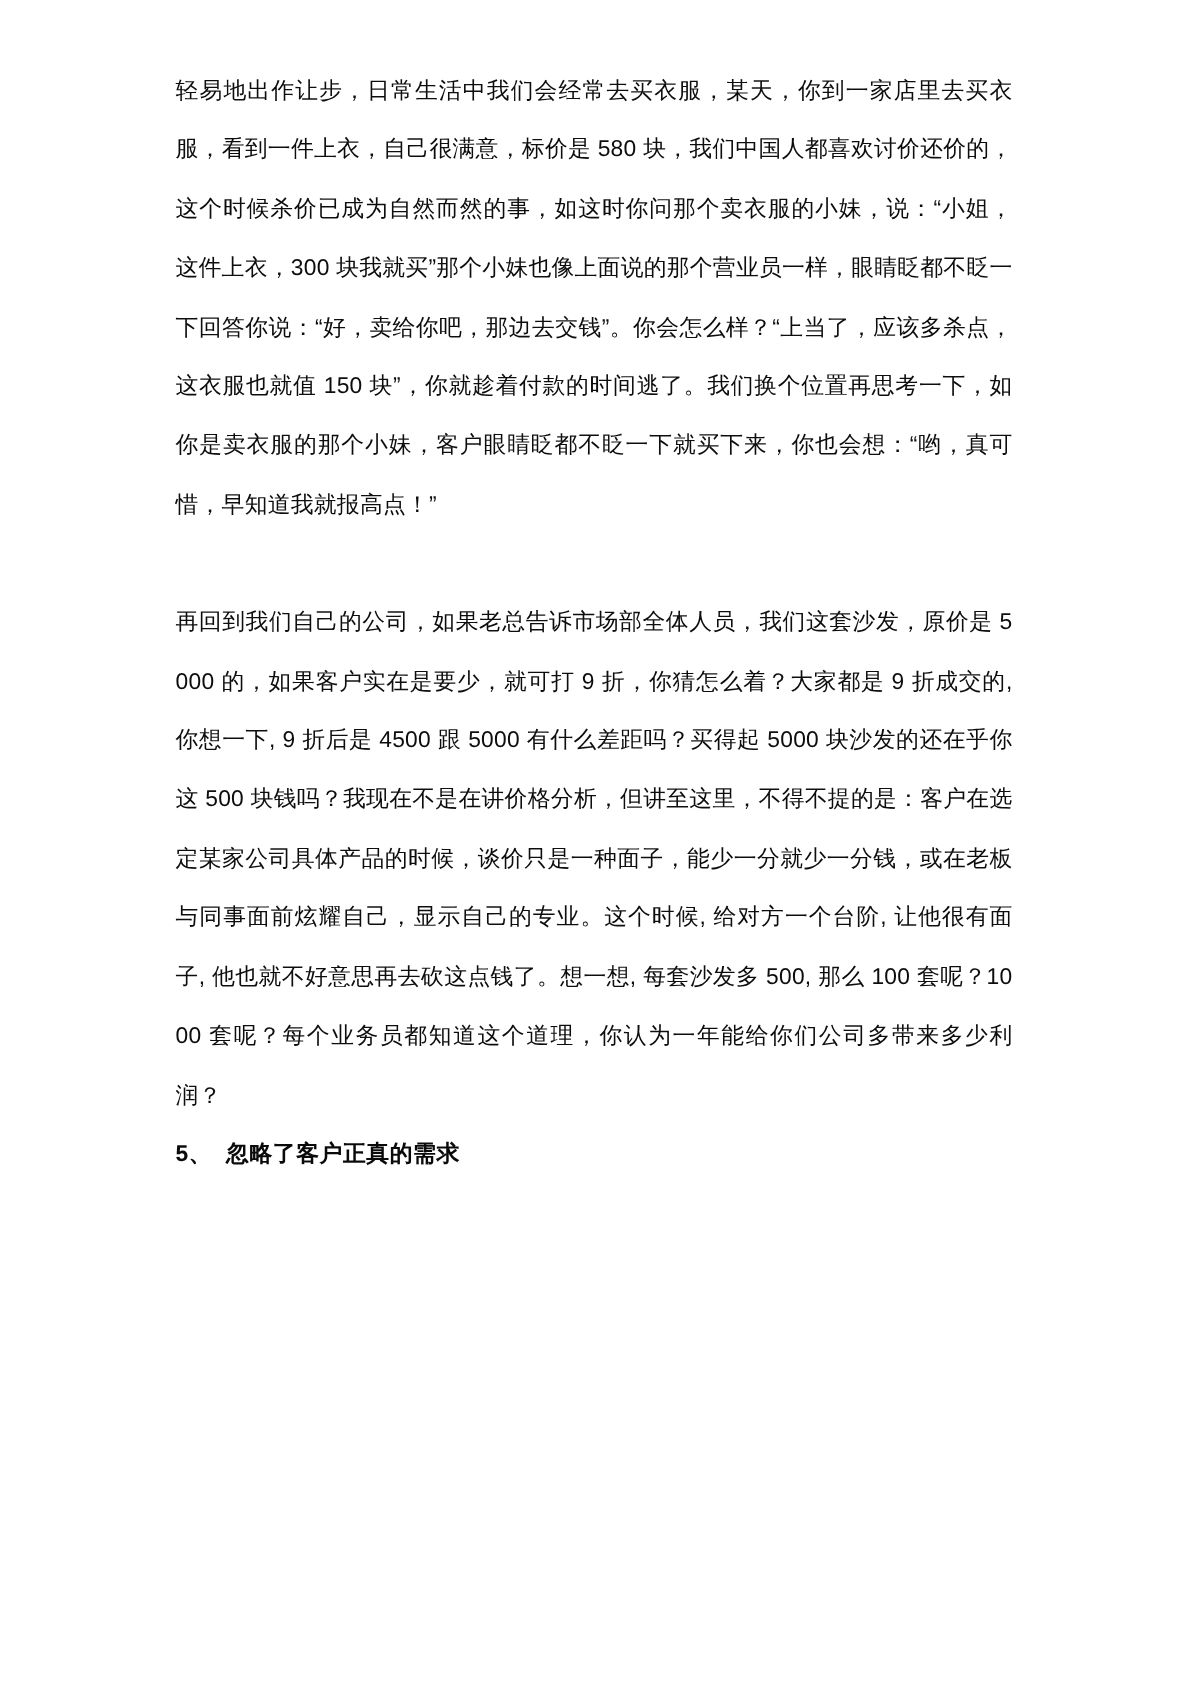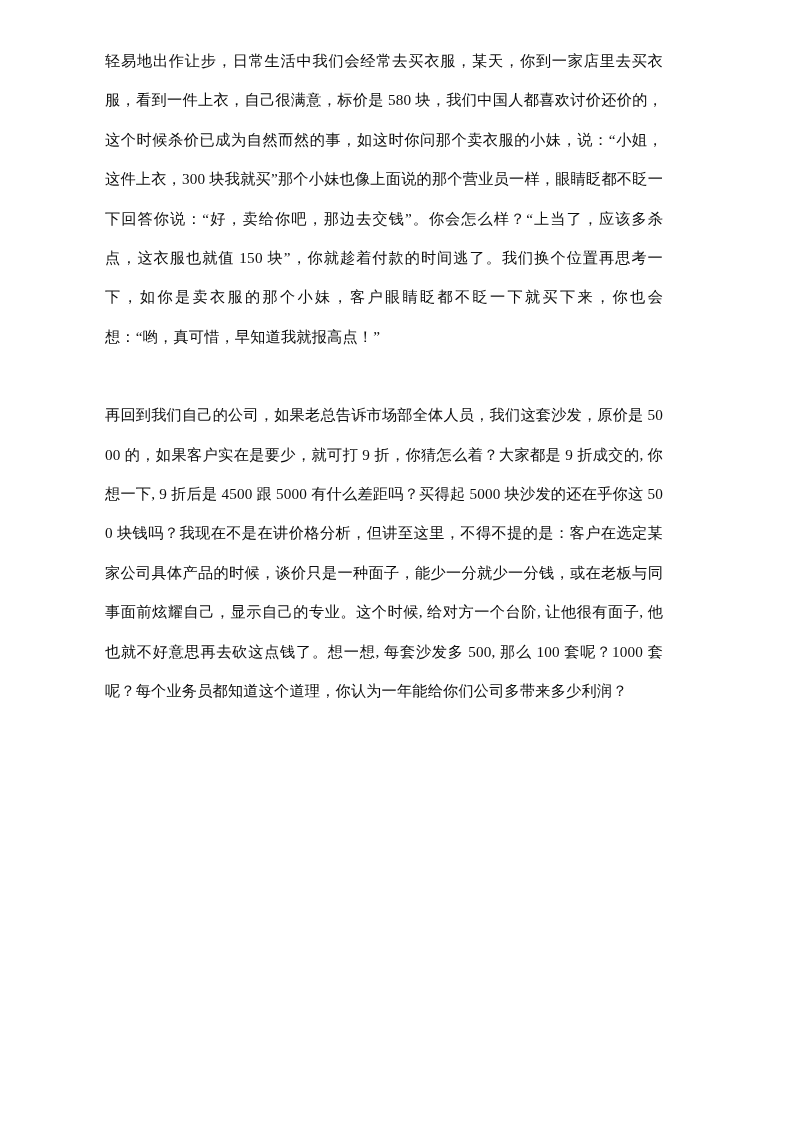--- a/index.html
+++ b/index.html
@@ -20,24 +20,23 @@
   .page {
     position: relative;
     width: 793px;
     height: 1122px;
     background: #ffffff;
     box-sizing: border-box;
   }
 
   .page-body {
     position: absolute;
-    left: 105px;
+    left: 117px;
     top: 41px;
     width: 558px;
-    font-family: Liberation Serif, serif;
   }
 
   .para {
     font-size: 15.2px;
     line-height: 39.4px;
     text-align: justify;
     text-justify: inter-ideograph;
     letter-spacing: 0.18px;
     color: #0d0d0d;
     margin: 0;
@@ -63,17 +62,18 @@
 <body>
 
 <div class="page">
 
   <div class="page-body">
 
     <p class="para">轻易地出作让步，日常生活中我们会经常去买衣服，某天，你到一家店里去买衣服，看到一件上衣，自己很满意，标价是 580 块，我们中国人都喜欢讨价还价的，这个时候杀价已成为自然而然的事，如这时你问那个卖衣服的小妹，说：“小姐，这件上衣，300 块我就买”那个小妹也像上面说的那个营业员一样，眼睛眨都不眨一下回答你说：“好，卖给你吧，那边去交钱”。你会怎么样？“上当了，应该多杀点，这衣服也就值 150 块”，你就趁着付款的时间逃了。我们换个位置再思考一下，如你是卖衣服的那个小妹，客户眼睛眨都不眨一下就买下来，你也会想：“哟，真可惜，早知道我就报高点！”</p>
 
     <p class="para para-gap-1">再回到我们自己的公司，如果老总告诉市场部全体人员，我们这套沙发，原价是 5000 的，如果客户实在是要少，就可打 9 折，你猜怎么着？大家都是 9 折成交的, 你想一下, 9 折后是 4500 跟 5000 有什么差距吗？买得起 5000 块沙发的还在乎你这 500 块钱吗？我现在不是在讲价格分析，但讲至这里，不得不提的是：客户在选定某家公司具体产品的时候，谈价只是一种面子，能少一分就少一分钱，或在老板与同事面前炫耀自己，显示自己的专业。这个时候, 给对方一个台阶, 让他很有面子, 他也就不好意思再去砍这点钱了。想一想, 每套沙发多 500, 那么 100 套呢？1000 套呢？每个业务员都知道这个道理，你认为一年能给你们公司多带来多少利润？</p>
 
+    <h2 class="heading para-gap-heading">5、  忽略了客户正真的需求</h2>
 
 
   </div>
 
 </div>
 
 </body></html>

